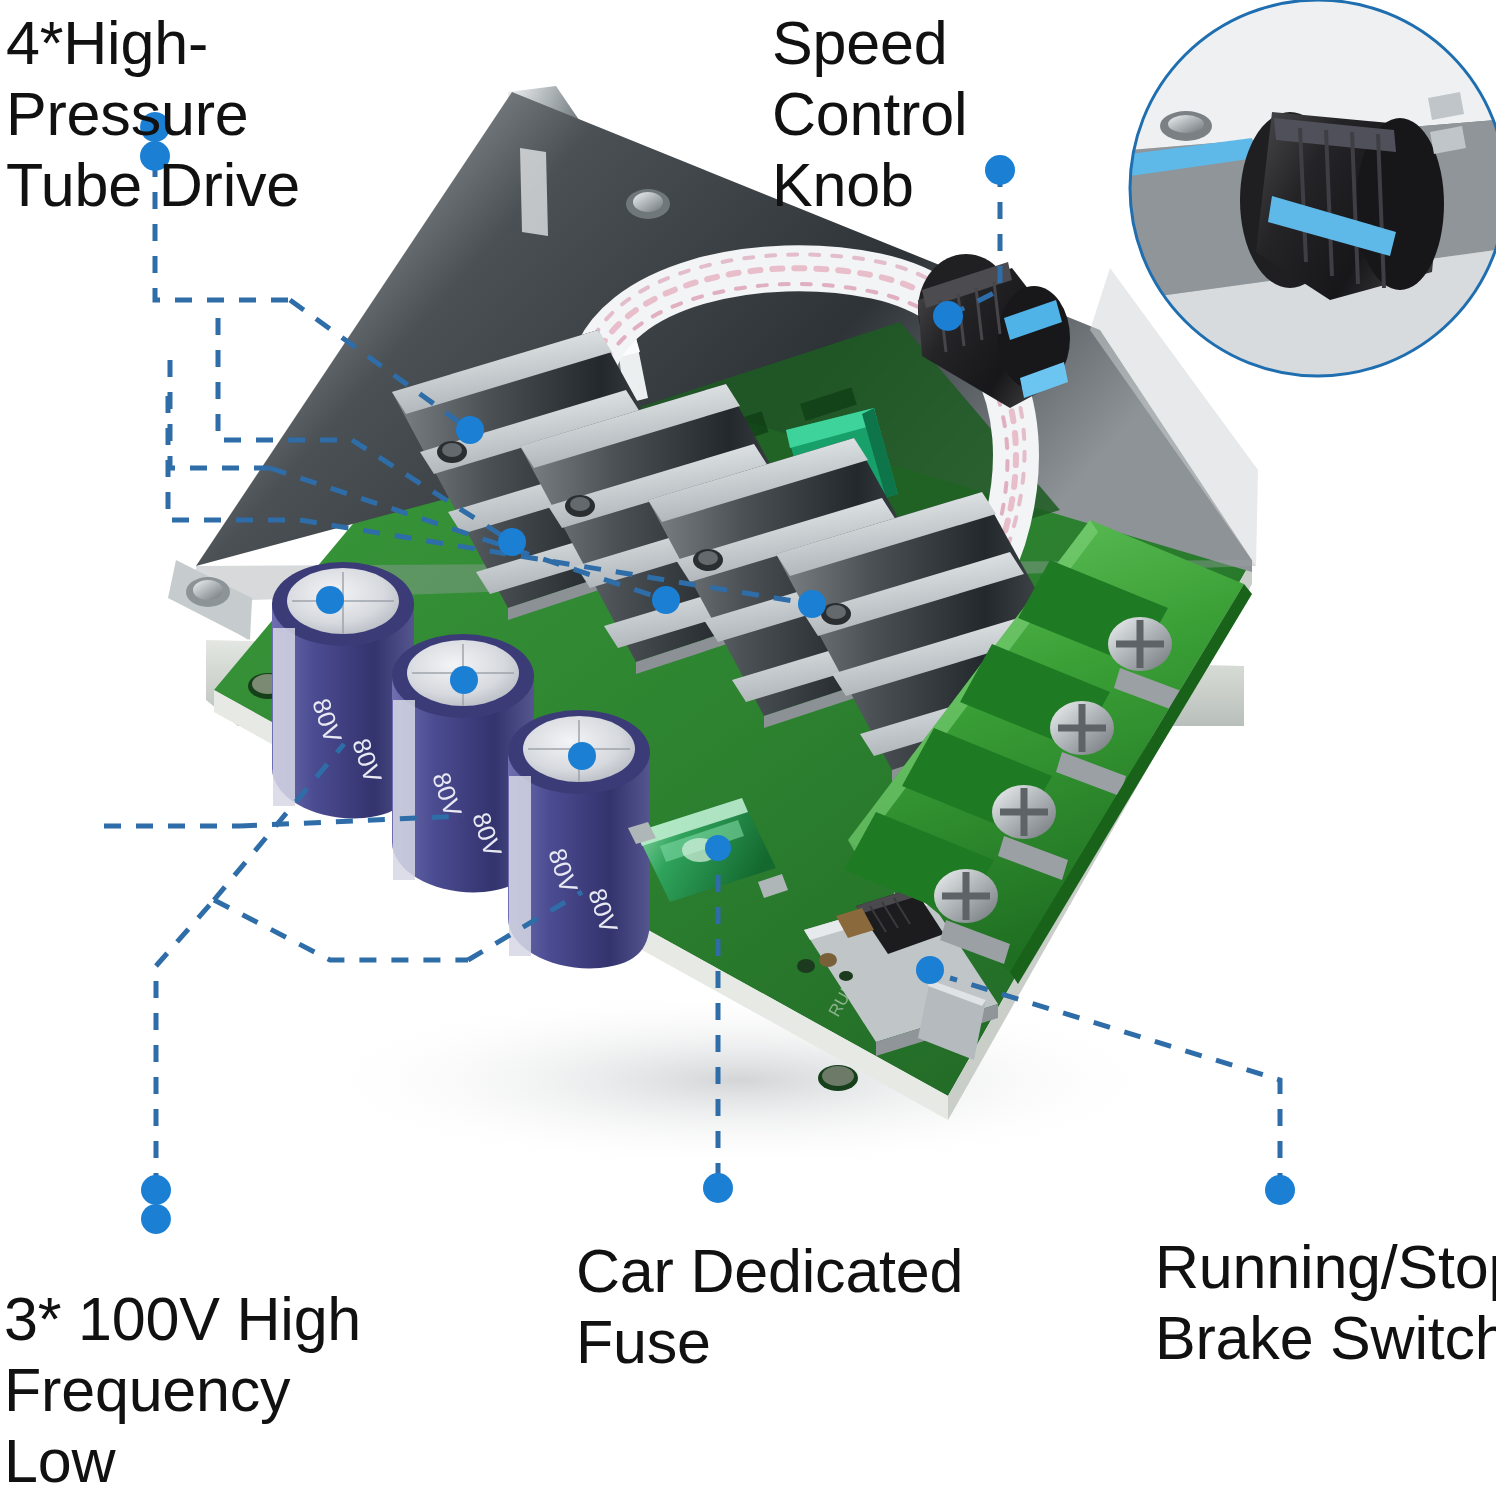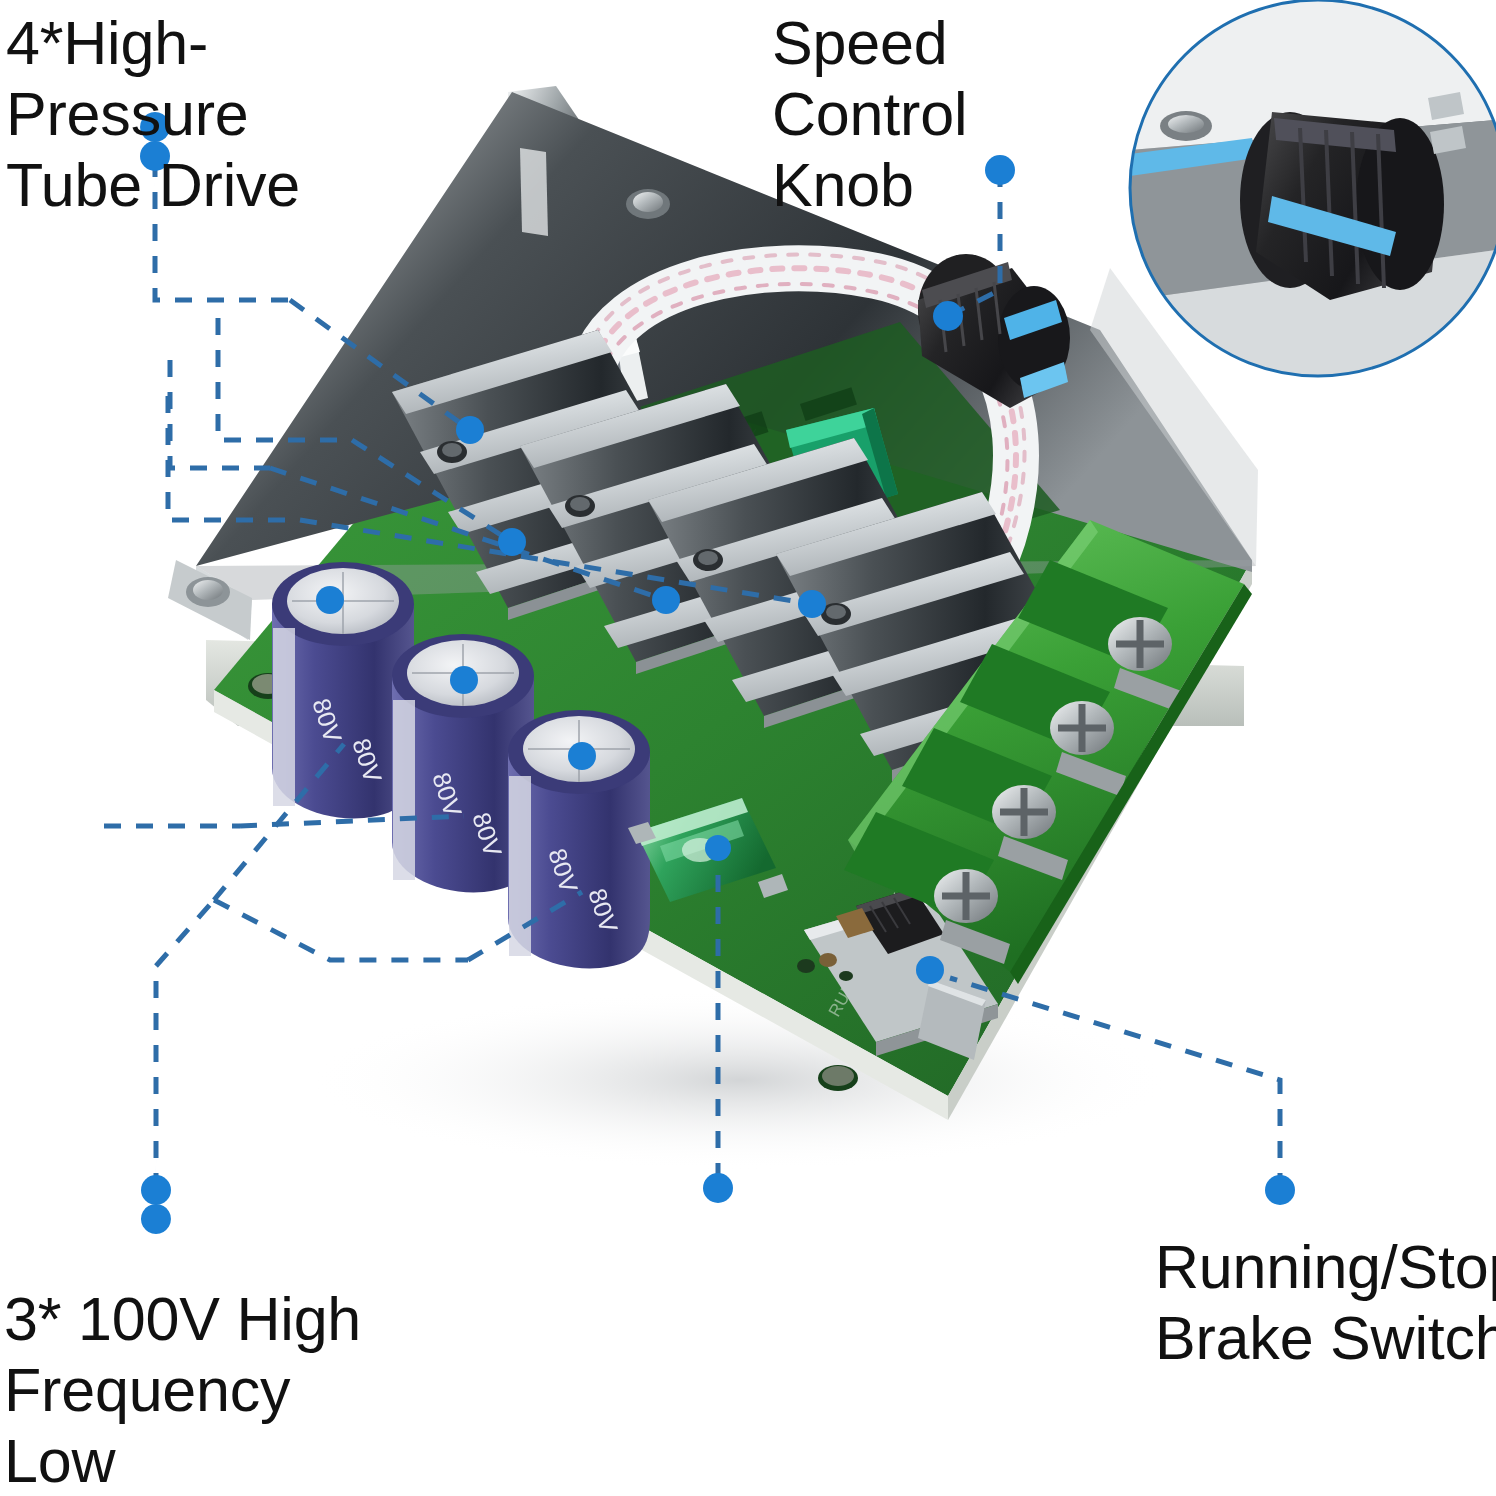--- a/index.html
+++ b/index.html
@@ -450,18 +450,20 @@
 Tube Drive</div>
 
   <div class="label" id="lbl-knob">Speed Control
 Knob</div>
 
   <div class="label" id="lbl-cap">3* 100V High
 Frequency Low
 Resistance
 Capacitor</div>
 
+  <div class="label" id="lbl-fuse">Car Dedicated
+Fuse</div>
 
   <div class="label" id="lbl-switch">Running/Stop/
 Brake Switch</div>
 
 
 </div>
 
 </body></html>

